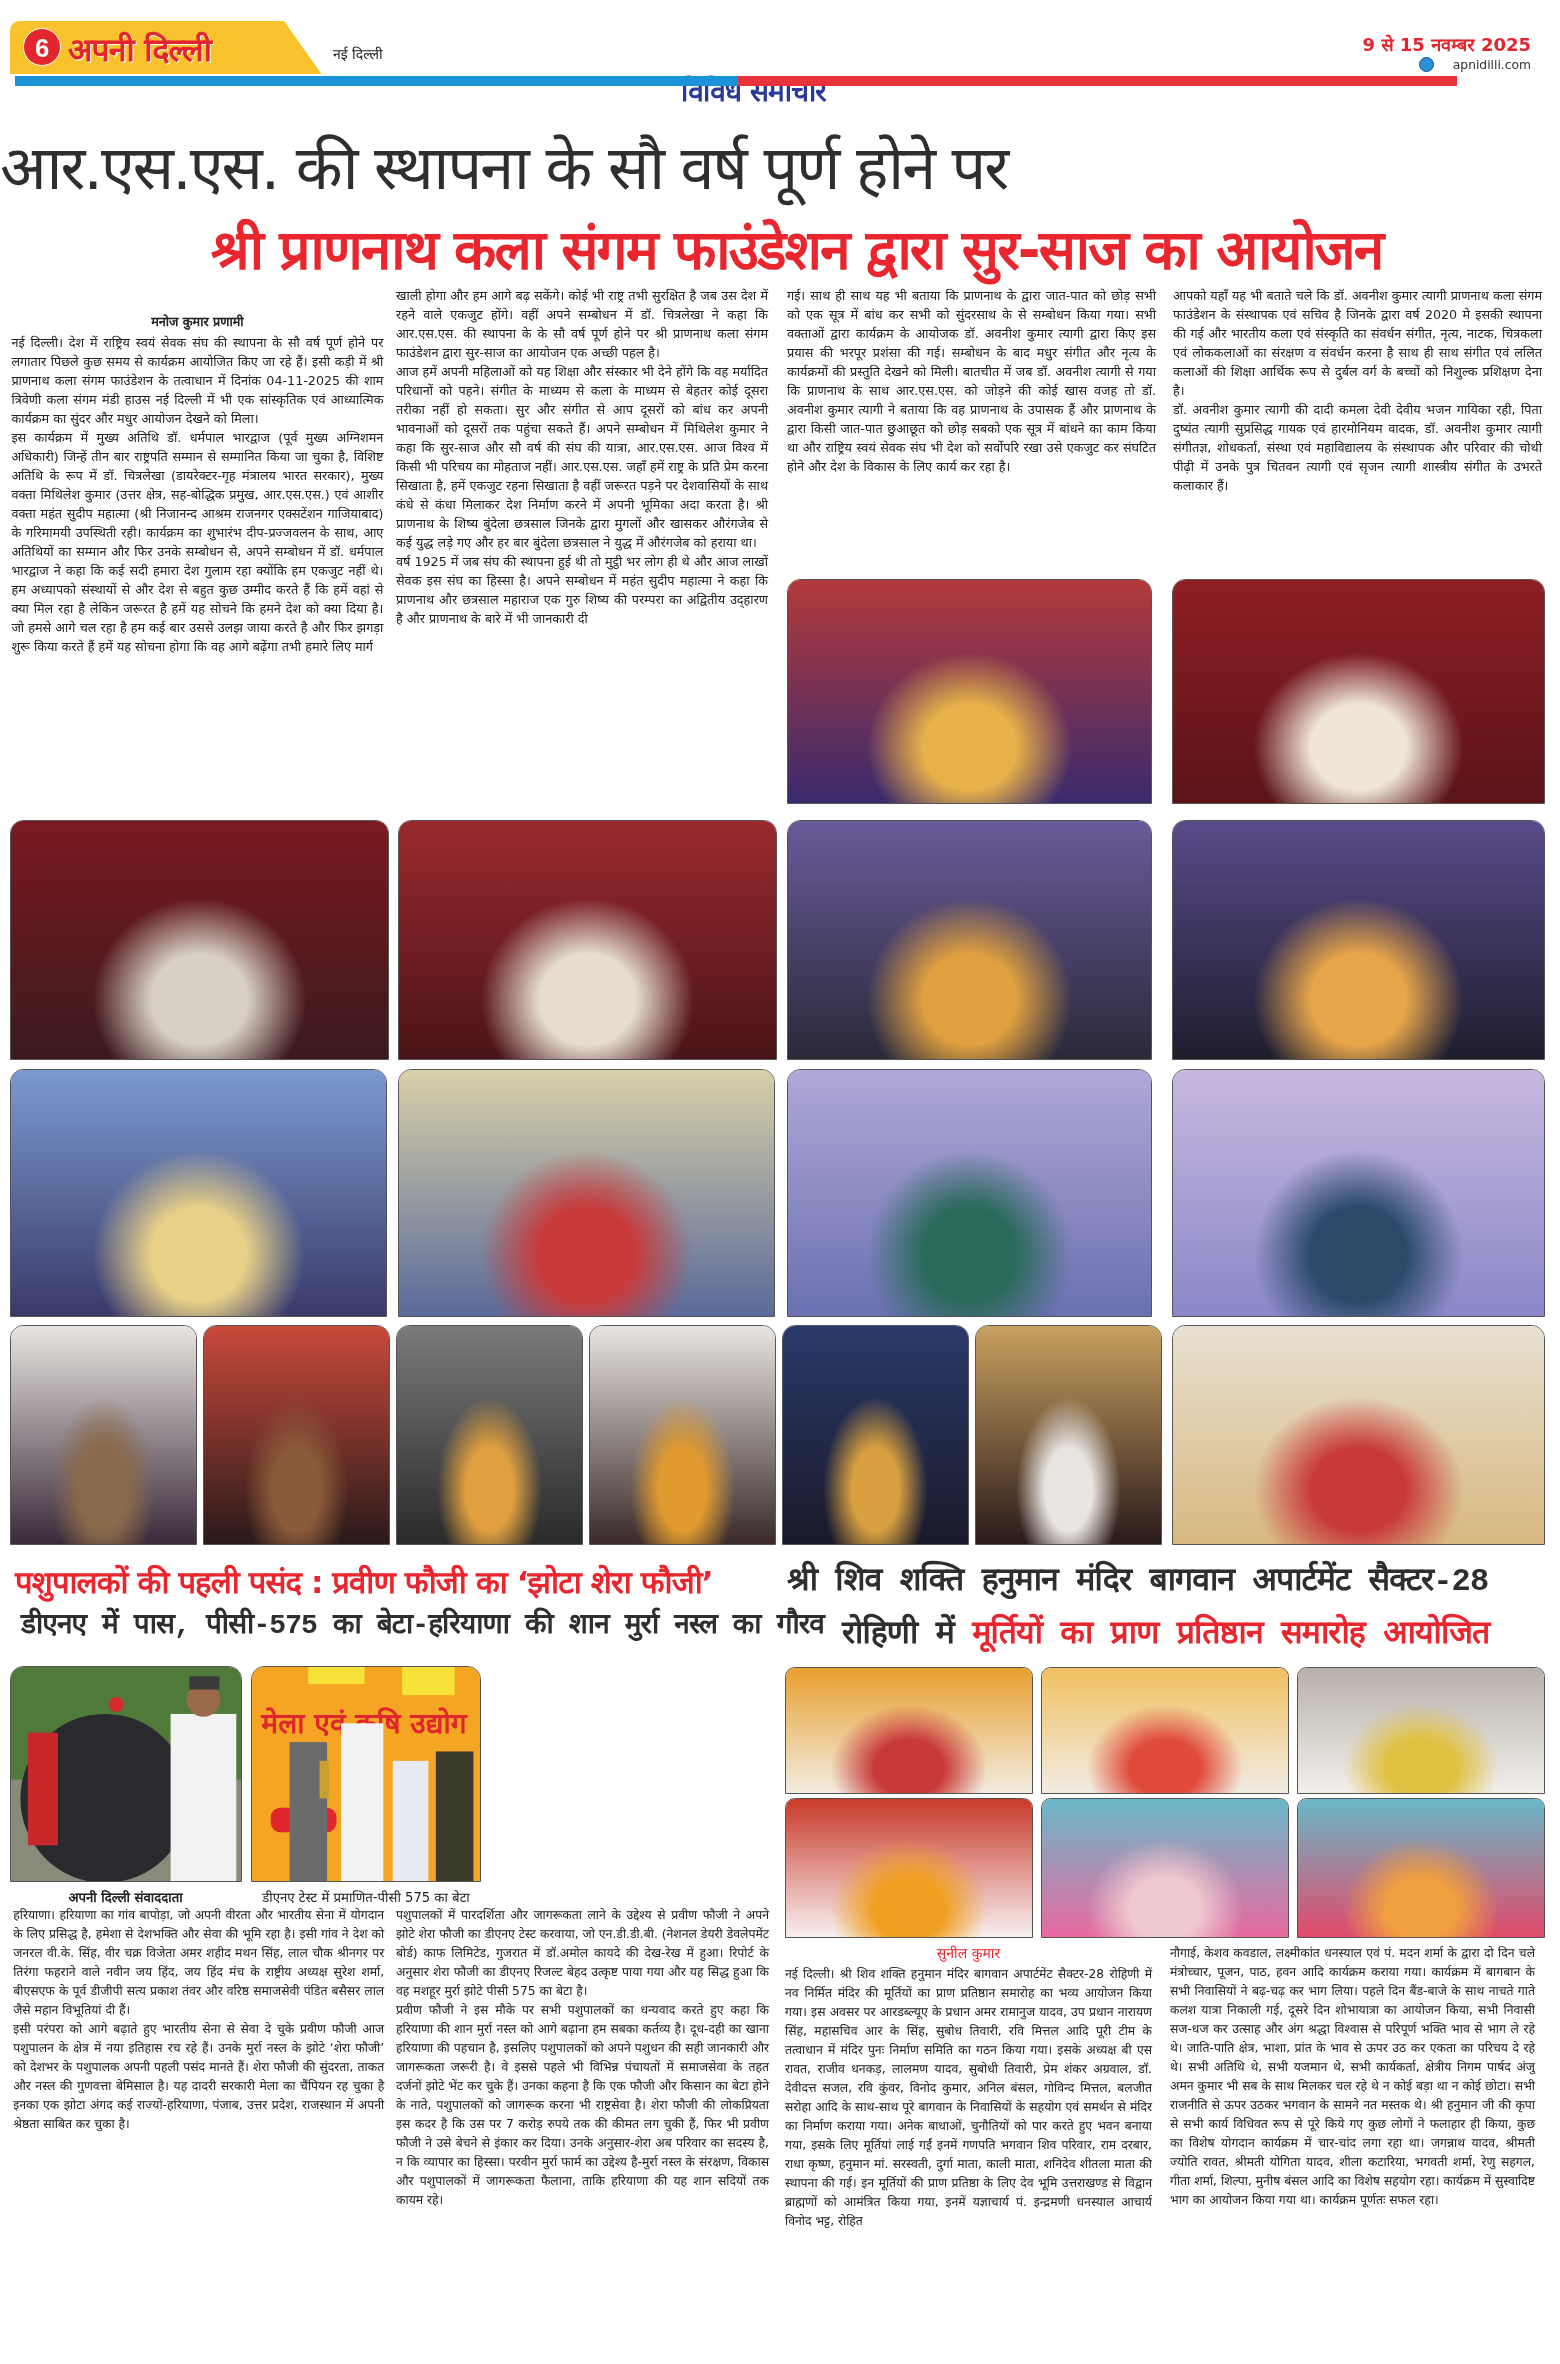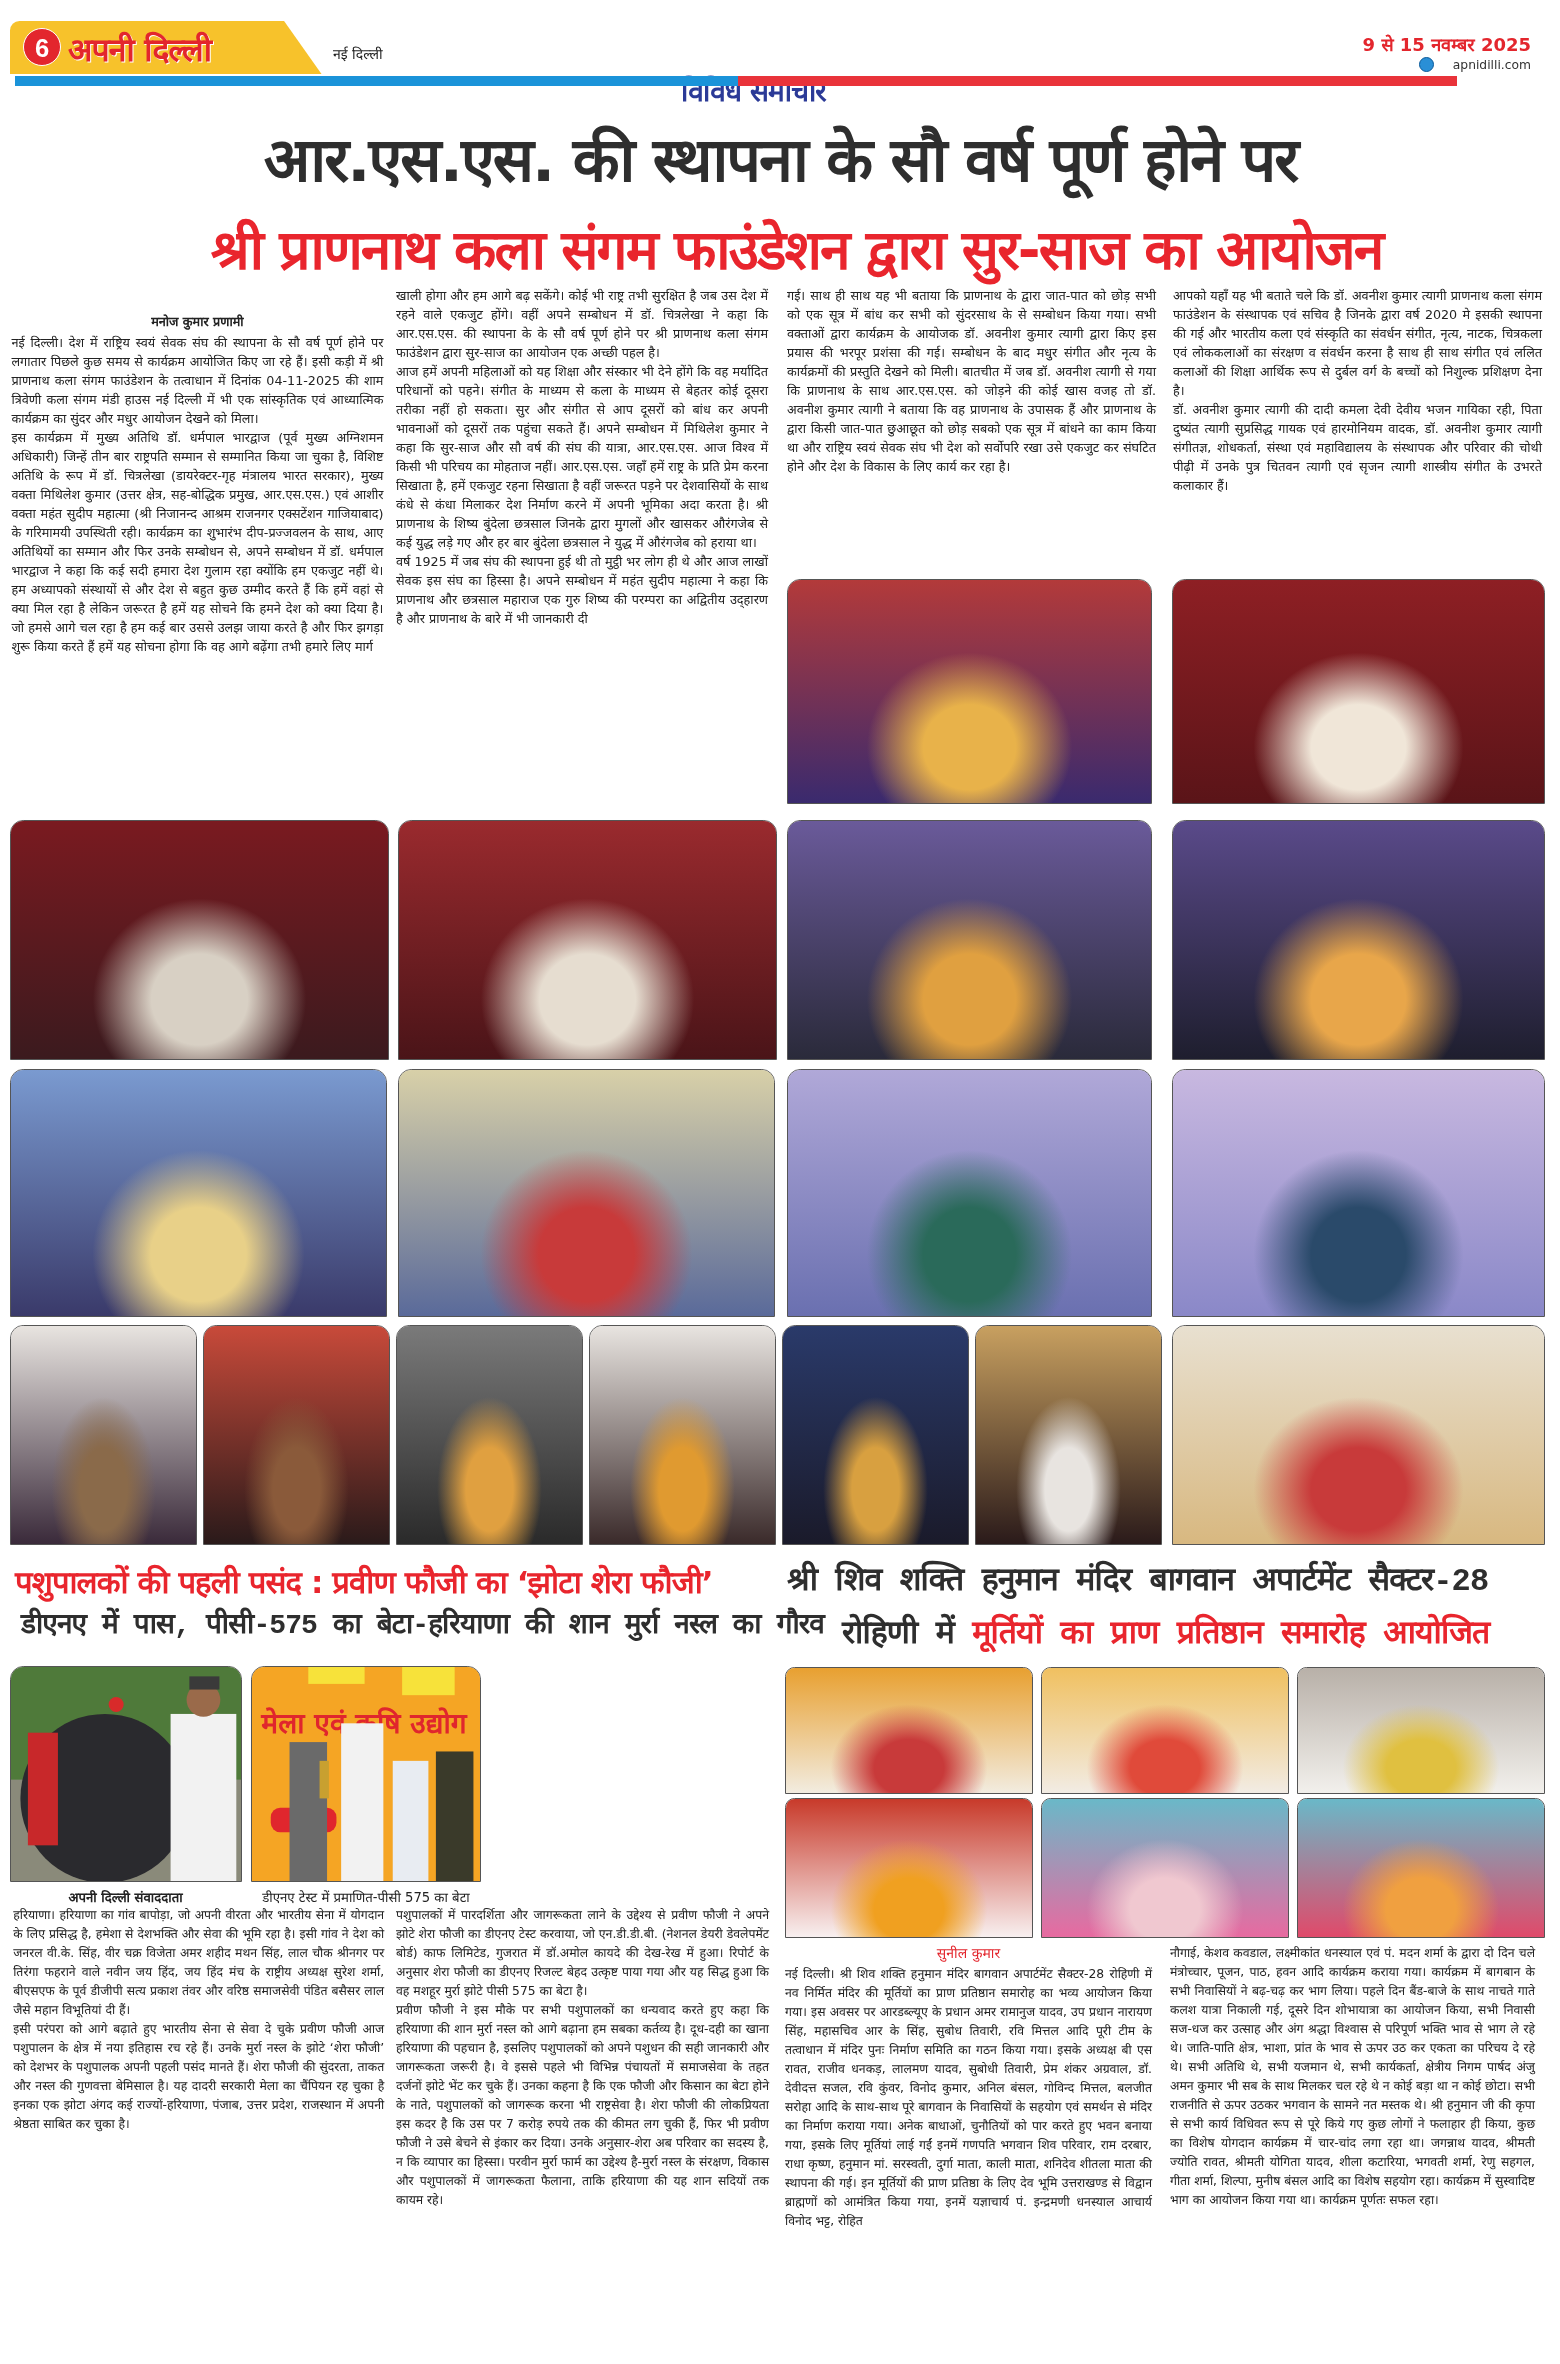--- a/index.html
+++ b/index.html
@@ -18,22 +18,22 @@
   .city { position: absolute; left: 333px; top: 44px; font-size: 14px; color: #222; }
   .section-title { position: absolute; left: 681px; top: 26.5px; font-size: 28px; font-weight: bold; color: #2b3a97;
     font-family: "DejaVu Sans", sans-serif; letter-spacing: -0.9px; margin-top: 44px; }
   .date { position: absolute; right: 30px; top: 32px; font-size: 18px; font-weight: bold; color: #e3262d; }
   .website { position: absolute; right: 30px; top: 57px; font-size: 12.3px; color: #333; display: flex; align-items: center; gap: 19px; }
   .globe { width: 15px; height: 15px; border-radius: 50%; background: #2a8fd6; display: inline-block; border: 0.9px solid #0a5a9a; }
   .rule-blue { position: absolute; left: 15px; top: 76px; width: 723px; height: 9.5px; background: #1a93d9; }
   .rule-red { position: absolute; left: 738px; top: 76px; width: 719px; height: 9.5px; background: #e9333a; }
 
   
-  .hl-black { position: absolute; left: 0; top: 116px; width: 1561px; text-align: center;
-    font-size: 61px; font-weight: bold; color: #2e2e2e; letter-spacing: -1.9px; font-family: "DejaVu Sans", sans-serif; }
+  .hl-black { position: absolute; left: 0; top: 124px; width: 1561px; text-align: left;
+    font-size: 61px; font-weight: normal; color: #2e2e2e; letter-spacing: -1.9px; font-family: "DejaVu Sans", sans-serif; }
   .hl-red { position: absolute; left: 16px; top: 210px; width: 1561px; text-align: center;
     font-size: 55px; font-weight: bold; color: #e9252d; letter-spacing: -1.9px; font-family: "DejaVu Sans", sans-serif; }
 
   
   .col { position: absolute; font-family: "DejaVu Sans", sans-serif; font-size: 12.7px; line-height: 19px;
     text-align: justify; color: #222; }
   .col p { margin: 0; }
   .byline { text-align: center; font-weight: bold; margin-bottom: 1.9px; }
   .byline.red { color: #e3262d; font-weight: normal; font-size: 14px; }
 

